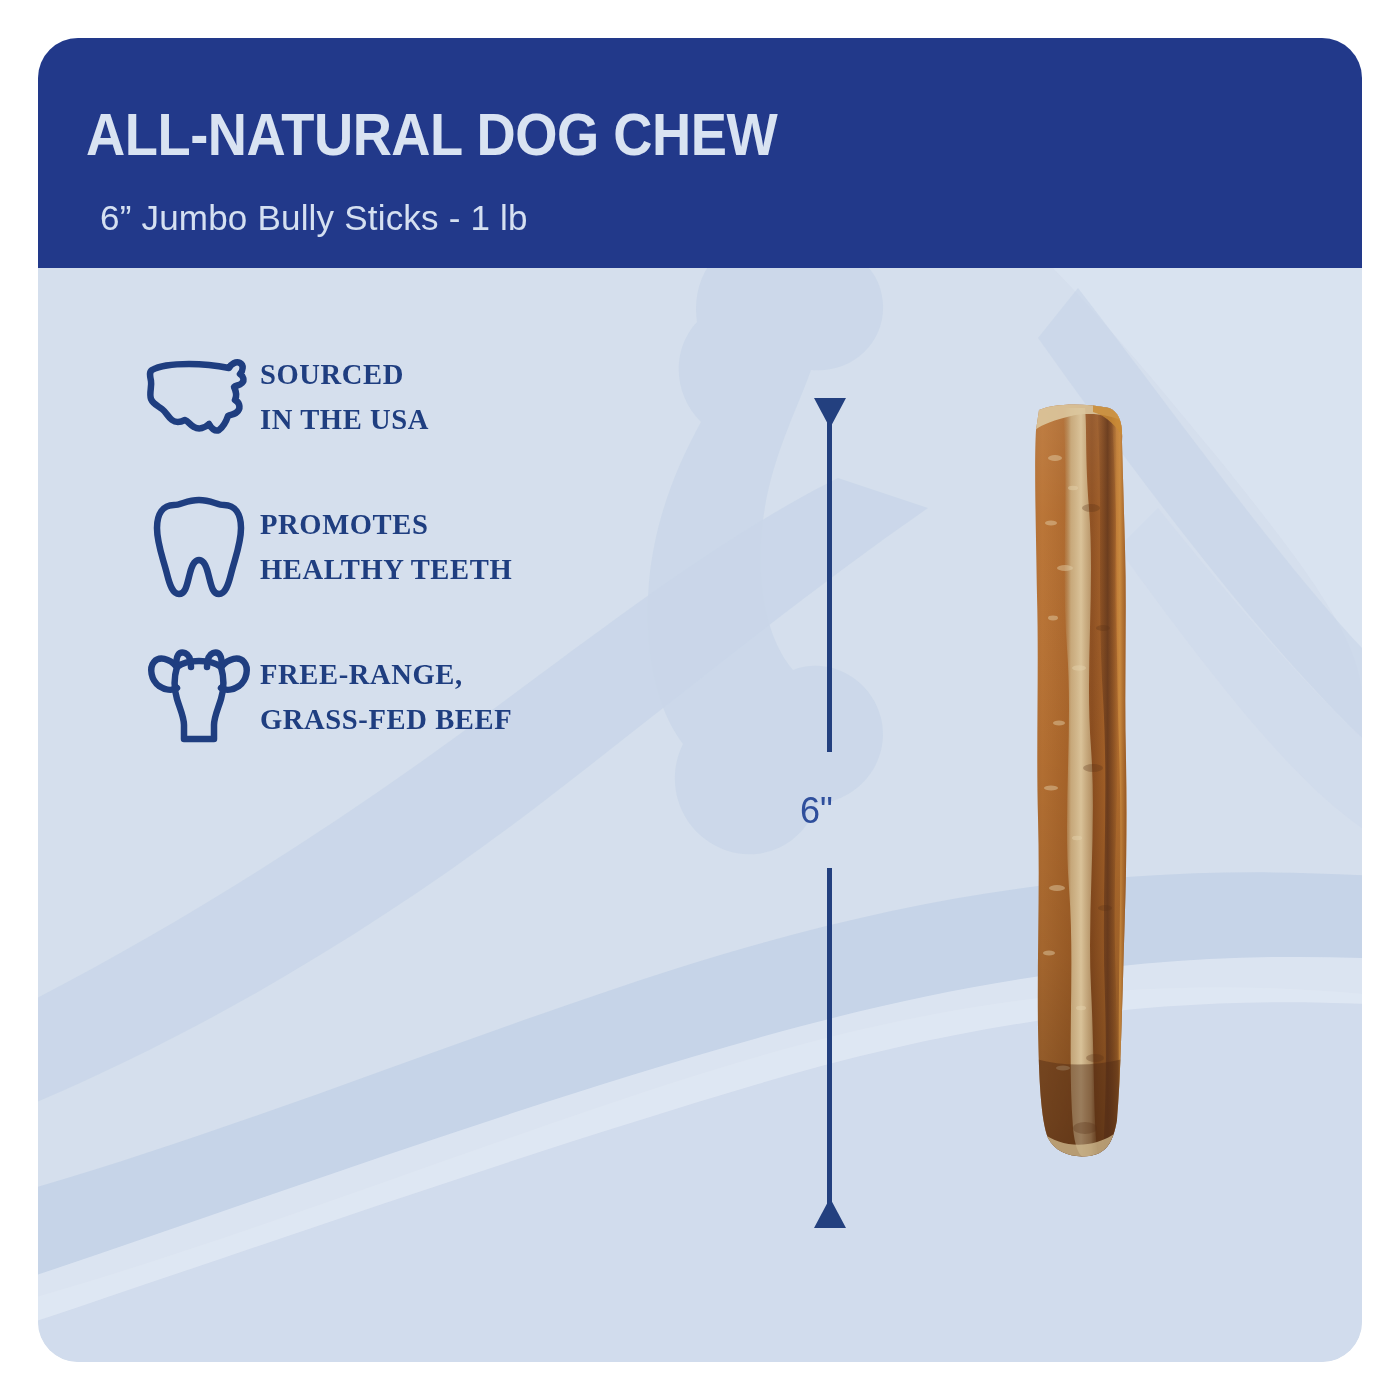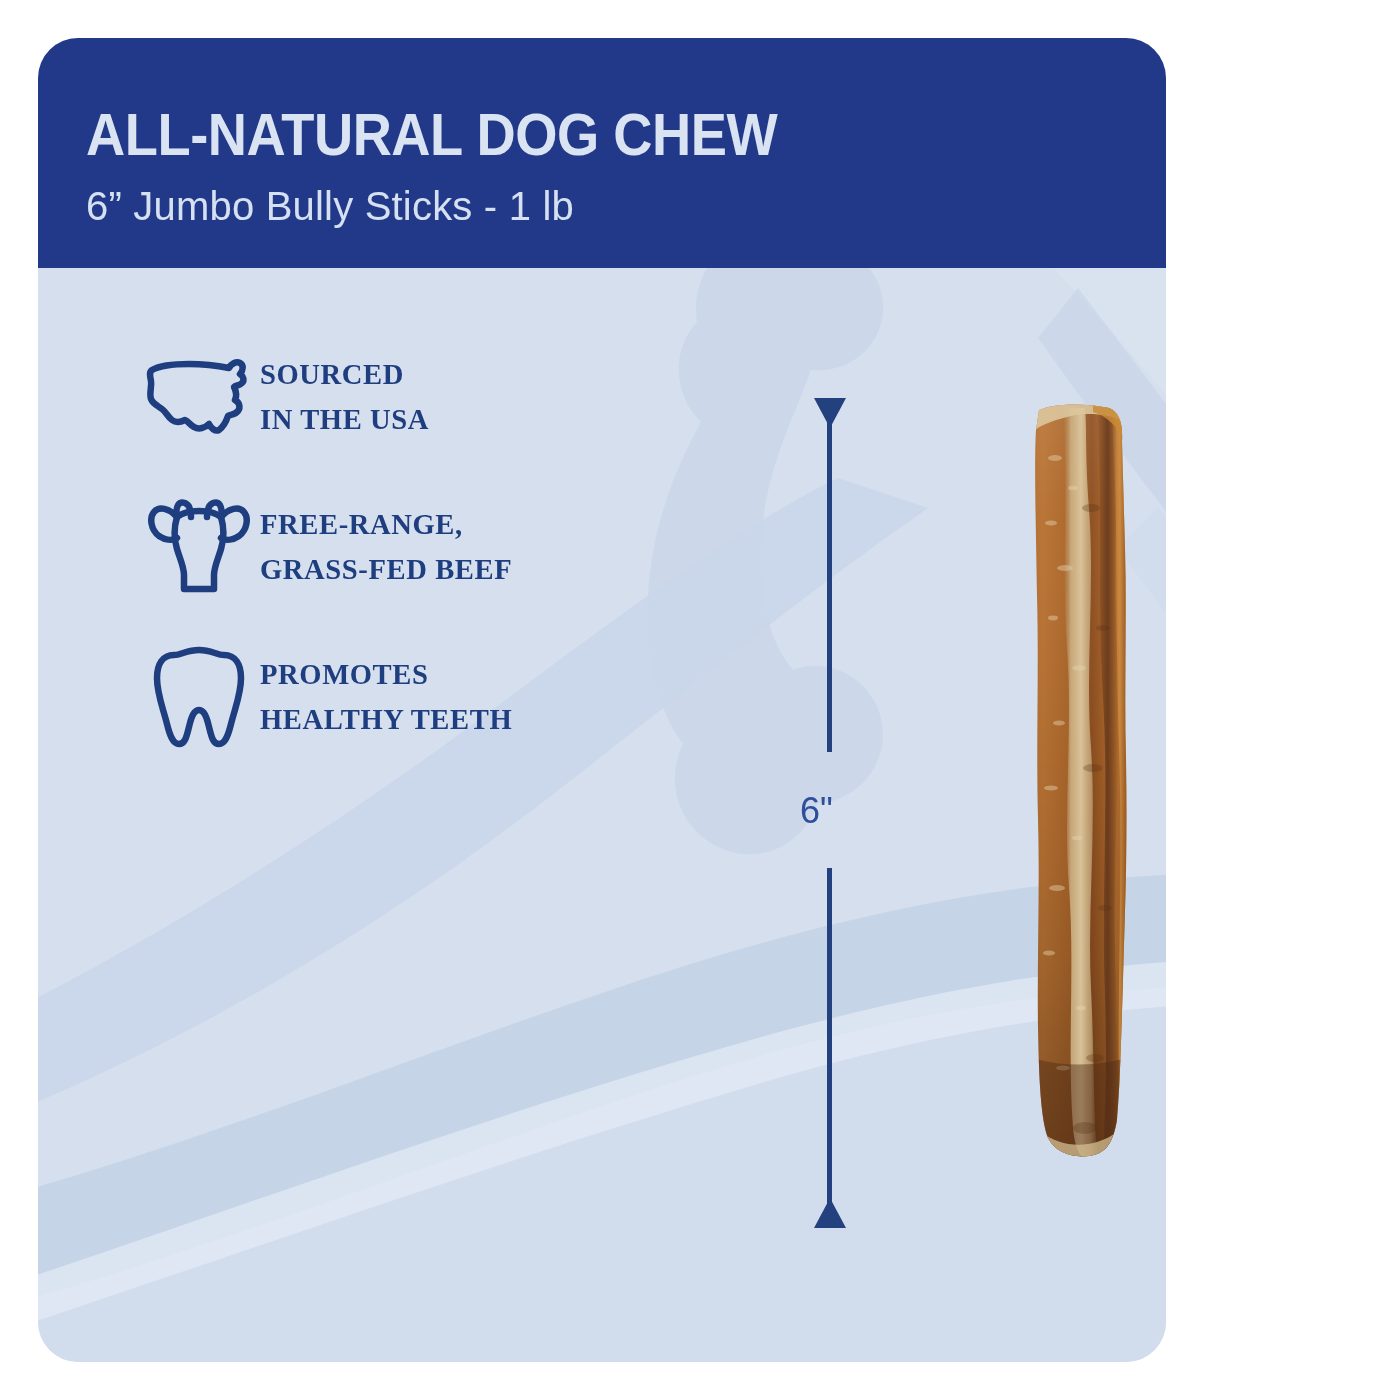--- a/index.html
+++ b/index.html
@@ -11,26 +11,25 @@
     width: 1400px;
     height: 1400px;
     font-family: "Liberation Sans", sans-serif;
     overflow: hidden;
   }
 
   #card {
     position: absolute;
     left: 38px;
     top: 38px;
-    width: 1080px;
+    width: 1324px;
     height: 1324px;
     border-radius: 40px;
     overflow: hidden;
     background: #d5dfed;
-    padding-left: 48px;
   }
 
   
   #header {
     position: absolute;
     left: 0; top: 0;
     width: 100%;
     height: 230px;
     background: #22398a;
     box-sizing: border-box;
@@ -48,22 +47,22 @@
     letter-spacing: -0.5px;
     color: #d9e3f2;
     transform: scaleX(0.92);
     transform-origin: left center;
     white-space: nowrap;
   }
   #header-sub {
     position: absolute;
     left: 48px;
     top: 148px;
-    margin: 0;
-    font-size: 40px;
+    margin: 14px;
+    font-size: 35px;
     line-height: 1;
     font-weight: 300;
     color: #d5e0f1;
     letter-spacing: 0.2px;
     white-space: nowrap;
   }
 
   
   #bg-art {
     position: absolute;
@@ -267,55 +266,55 @@
                    C47,71 45,67 42,66 C38,68 33,69 29,66
                    C25,63 23,58 19,55 C15,52 10,50 8,45
                    C6,39 9,33 8,27 C7,22 6,18 9,16 Z"></path>
         </svg>
       </span>
       <span class="feature-text">SOURCED
 IN THE USA</span>
     </div>
 
 
+
+    <div class="feature">
+      <span class="feature-icon">
+        <svg width="96" height="110" viewBox="0 0 96 110" fill="none" stroke="#1f3e80" stroke-width="6.5" stroke-linejoin="round" stroke-linecap="round">
+          <path d="M48,8 C36,8 30,13 23,13 C12,13 6,22 6,36
+                   C6,52 12,66 16,82 C19,94 22,102 28,102
+                   C35,102 36,92 39,81 C41,73 44,68 48,68
+                   C52,68 55,73 57,81 C60,92 61,102 68,102
+                   C74,102 77,94 80,82 C84,66 90,52 90,36
+                   C90,22 84,13 73,13 C66,13 60,8 48,8 Z"></path>
+        </svg>
+      </span>
+      <span class="feature-text">PROMOTES
+HEALTHY TEETH</span>
+    </div>
 
     <div class="feature">
       <span class="feature-icon">
         <svg width="108" height="100" viewBox="0 0 108 100" fill="none" stroke="#1f3e80" stroke-width="6.5" stroke-linejoin="round" stroke-linecap="round">
           <path d="M32,20 C24,11 14,9 9,15 C4,21 6,33 14,39
                    C20,43 27,44 32,41"></path>
           <path d="M76,20 C84,11 94,9 99,15 C104,21 102,33 94,39
                    C88,43 81,44 76,41"></path>
           <path d="M32,20 C30,9 34,4 40,6 C45,8 46,14 46,20"></path>
           <path d="M76,20 C78,9 74,4 68,6 C63,8 62,14 62,20"></path>
           <path d="M32,20 C37,16 45,14 54,14 C63,14 71,16 76,20
                    C79,30 79,42 76,52 C73,62 69,70 69,78
                    L69,92 L39,92 L39,78 C39,70 35,62 32,52
                    C29,42 29,30 32,20 Z"></path>
         </svg>
       </span>
       <span class="feature-text">FREE-RANGE,
 GRASS-FED BEEF</span>
     </div>
 
-    <div class="feature">
-      <span class="feature-icon">
-        <svg width="96" height="110" viewBox="0 0 96 110" fill="none" stroke="#1f3e80" stroke-width="6.5" stroke-linejoin="round" stroke-linecap="round">
-          <path d="M48,8 C36,8 30,13 23,13 C12,13 6,22 6,36
-                   C6,52 12,66 16,82 C19,94 22,102 28,102
-                   C35,102 36,92 39,81 C41,73 44,68 48,68
-                   C52,68 55,73 57,81 C60,92 61,102 68,102
-                   C74,102 77,94 80,82 C84,66 90,52 90,36
-                   C90,22 84,13 73,13 C66,13 60,8 48,8 Z"></path>
-        </svg>
-      </span>
-      <span class="feature-text">PROMOTES
-HEALTHY TEETH</span>
-    </div>
-
   </div>
 
   <svg id="dimension" viewBox="0 0 120 830" xmlns="http://www.w3.org/2000/svg">
 
     <polygon points="34,0 66,0 50,30" fill="#23407f"></polygon>
 
     <rect x="47" y="24" width="5" height="330" fill="#23407f"></rect>
 
     <rect x="47" y="470" width="5" height="336" fill="#23407f"></rect>
 

